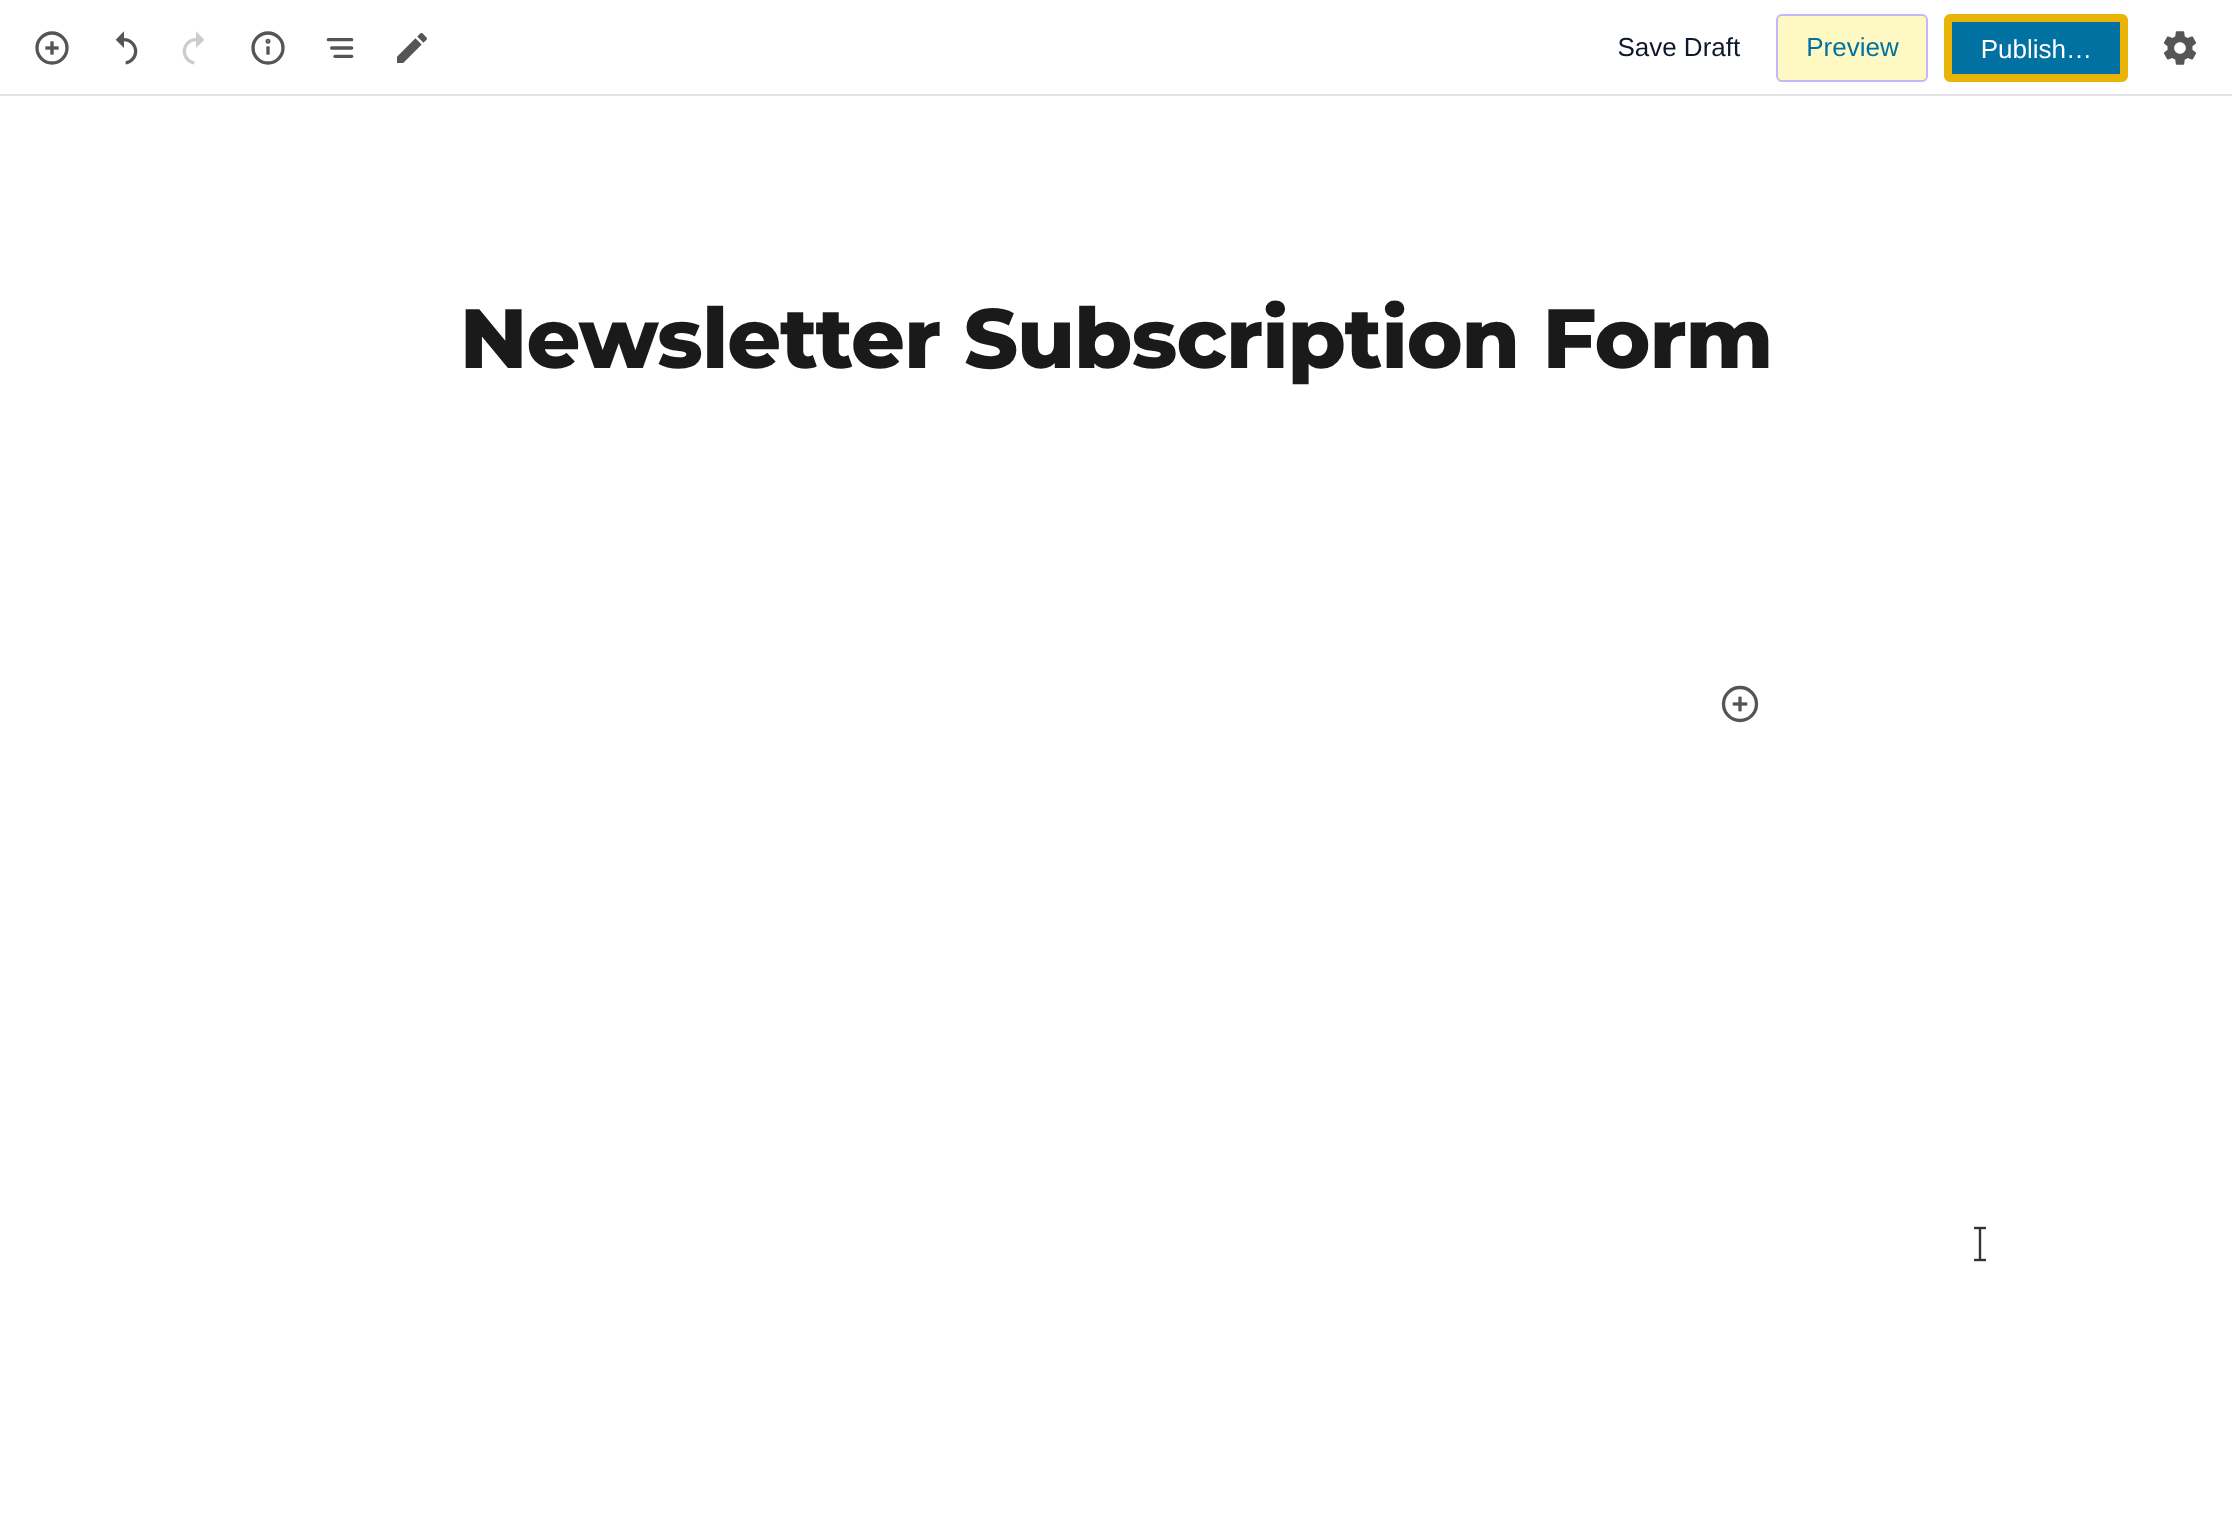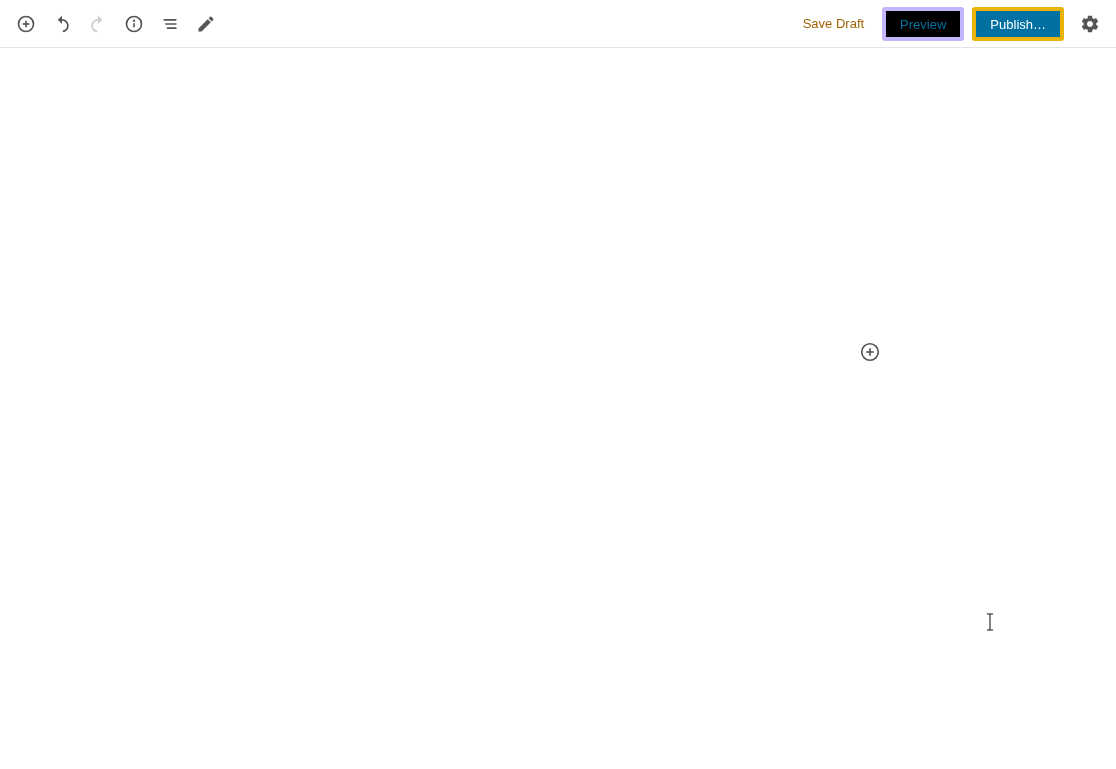--- a/index.html
+++ b/index.html
@@ -46,32 +46,32 @@
     }
     .icon-btn.disabled {
       color: #ccc;
       cursor: default;
     }
     .icon-btn svg {
       width: 20px;
       height: 20px;
     }
     .link-btn {
-      color: #a16207;
+      color: #0f172a;
       font-size: 13px;
       background: none;
       border: none;
       cursor: pointer;
       padding: 6px 10px;
     }
     .btn-outline {
       color: #0071a1;
       font-size: 13px;
-      background: #000000;
-      border: 4px solid #c4b5fd;
+      background: #fef9c3;
+      border: 1px solid #c4b5fd;
       border-radius: 3px;
       cursor: pointer;
       padding: 6px 14px;
       height: 34px;
     }
     .btn-primary {
       color: #fff;
       font-size: 13px;
       background: #0071a1;
       border: 4px solid #eab308;
@@ -172,20 +172,21 @@
     <button class="btn-primary">Publish…</button>
     <button class="icon-btn">
       <svg viewBox="0 0 24 24" fill="currentColor">
         <path d="M19.43 12.98c.04-.32.07-.64.07-.98s-.03-.66-.07-.98l2.11-1.65c.19-.15.24-.42.12-.64l-2-3.46c-.12-.22-.39-.3-.61-.22l-2.49 1c-.52-.4-1.08-.73-1.69-.98l-.38-2.65C14.46 2.18 14.25 2 14 2h-4c-.25 0-.46.18-.49.42l-.38 2.65c-.61.25-1.17.59-1.69.98l-2.49-1c-.23-.09-.49 0-.61.22l-2 3.46c-.13.22-.07.49.12.64l2.11 1.65c-.04.32-.07.65-.07.98s.03.66.07.98l-2.11 1.65c-.19.15-.24.42-.12.64l2 3.46c.12.22.39.3.61.22l2.49-1c.52.4 1.08.73 1.69.98l.38 2.65c.03.24.24.42.49.42h4c.25 0 .46-.18.49-.42l.38-2.65c.61-.25 1.17-.59 1.69-.98l2.49 1c.23.09.49 0 .61-.22l2-3.46c.12-.22.07-.49-.12-.64l-2.11-1.65zM12 15.5c-1.93 0-3.5-1.57-3.5-3.5s1.57-3.5 3.5-3.5 3.5 1.57 3.5 3.5-1.57 3.5-3.5 3.5z"></path>
       </svg>
     </button>
   </div>
 </div>
 
 <div class="content-area">
+  <h1 class="post-title">Newsletter Subscription Form</h1>
   <button class="add-block-inline">
     <svg viewBox="0 0 24 24" fill="none" stroke="currentColor" stroke-width="1.8">
       <circle cx="12" cy="12" r="9"></circle>
       <line x1="12" y1="8" x2="12" y2="16"></line>
       <line x1="8" y1="12" x2="16" y2="12"></line>
     </svg>
   </button>
 </div>
 
 <div class="text-cursor">

